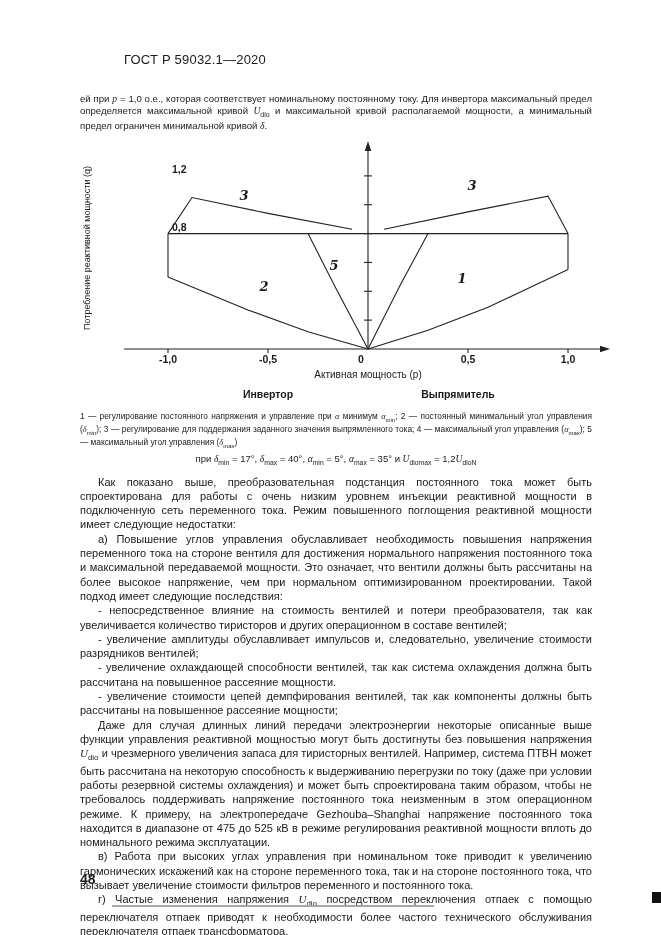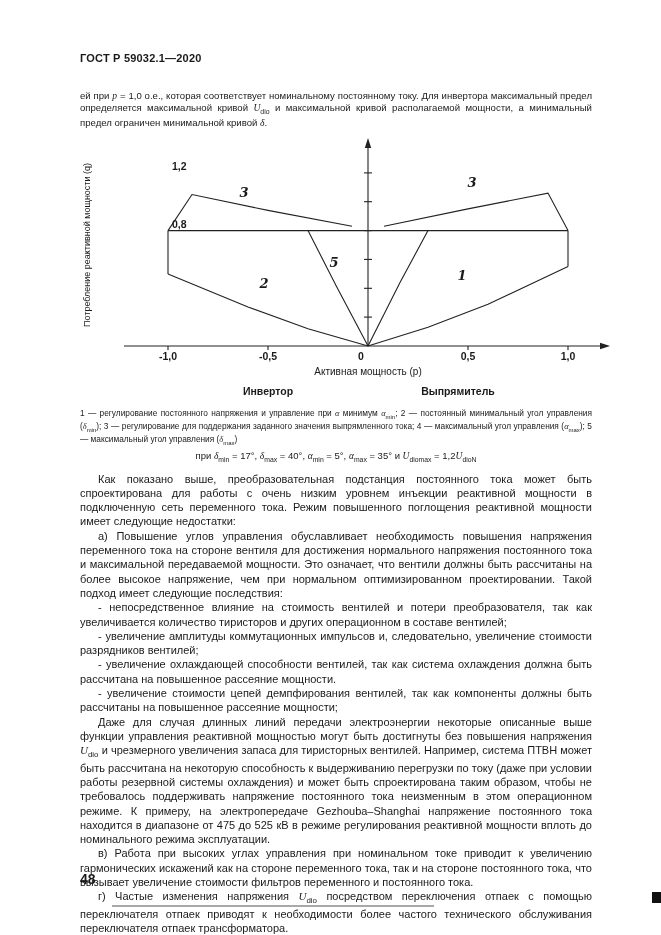--- a/index.html
+++ b/index.html
@@ -2,21 +2,21 @@
 <html><head>
 <meta charset="utf-8">
 <style>
   html,body{margin:0;padding:0;}
   body{background:#ffffff;font-family:"Liberation Sans",sans-serif;}
   .page{
     position:relative;width:661px;height:935px;background:#ffffff;
     color:#1a1a1a;overflow:hidden;box-sizing:border-box;
     padding:52px 69px 0 80px;
   }
-  .header{font-size:11px;font-weight:bold;letter-spacing:.2px;}
+  .header{font-size:13px;font-weight:normal;letter-spacing:.2px;margin-left:44px;}
   .intro{font-size:9.6px;line-height:1.3;text-align:justify;margin:26px 0 0 0;}
   .figure-block{margin-top:2px;}
   .chart-svg{display:block;margin-left:-6px;}
   .caption{font-size:8.3px;line-height:1.28;text-align:justify;margin-top:6px;}
   .fig-title{font-size:9.5px;text-align:center;margin-top:2px;}
   .fig-title.first{margin-top:9px;}
   .bodytext{margin-top:9px;}
   .bodytext p{font-size:11px;line-height:1.3;text-align:justify;text-indent:18px;margin:0;}
   sub{font-size:0.72em;}
   i{font-family:"Liberation Serif",serif;}
@@ -77,21 +77,21 @@
       </svg>
 
     <div class="caption">1 — регулирование постоянного напряжения и управление при <i>α</i> минимум <i>α</i><sub>min</sub>; 2 — постоянный минимальный угол управления (<i>δ</i><sub>min</sub>); 3 — регулирование для поддержания заданного значения выпрямленного тока; 4 — максимальный угол управления (<i>α</i><sub>max</sub>); 5 — максимальный угол управления (<i>δ</i><sub>max</sub>)</div>
     <div class="fig-title">при <i>δ</i><sub>min</sub> = 17°, <i>δ</i><sub>max</sub> = 40°, <i>α</i><sub>min</sub> = 5°, <i>α</i><sub>max</sub> = 35° и <i>U</i><sub>diomax</sub> = 1,2<i>U</i><sub>dioN</sub></div>
   </div>
 
   <div class="bodytext">
     <p>Как показано выше, преобразовательная подстанция постоянного тока может быть спроектирована для работы с очень низким уровнем инъекции реактивной мощности в подключенную сеть переменного тока. Режим повышенного поглощения реактивной мощности имеет следующие недостатки:</p>
     <p>а) Повышение углов управления обуславливает необходимость повышения напряжения переменного тока на стороне вентиля для достижения нормального напряжения постоянного тока и максимальной передаваемой мощности. Это означает, что вентили должны быть рассчитаны на более высокое напряжение, чем при нормальном оптимизированном проектировании. Такой подход имеет следующие последствия:</p>
     <p>- непосредственное влияние на стоимость вентилей и потери преобразователя, так как увеличивается количество тиристоров и других операционном в составе вентилей;</p>
-    <p>- увеличение амплитуды коммутационных импульсов и, следовательно, увеличение стоимости разрядников вентилей;</p>
+    <p>- увеличение амплитуды обуславливает импульсов и, следовательно, увеличение стоимости разрядников вентилей;</p>
     <p>- увеличение охлаждающей способности вентилей, так как система охлаждения должна быть рассчитана на повышенное рассеяние мощности.</p>
     <p>- увеличение стоимости цепей демпфирования вентилей, так как компоненты должны быть рассчитаны на повышенное рассеяние мощности;</p>
     <p>Даже для случая длинных линий передачи электроэнергии некоторые описанные выше функции управления реактивной мощностью могут быть достигнуты без повышения напряжения <i>U</i><sub>dio</sub> и чрезмерного увеличения запаса для тиристорных вентилей. Например, система ПТВН может быть рассчитана на некоторую способность к выдерживанию перегрузки по току (даже при условии работы резервной системы охлаждения) и может быть спроектирована таким образом, чтобы не требовалось поддерживать напряжение постоянного тока неизменным в этом операционном режиме. К примеру, на электропередаче Gezhouba–Shanghai напряжение постоянного тока находится в диапазоне от 475 до 525 кВ в режиме регулирования реактивной мощности вплоть до номинального режима эксплуатации.</p>
     <p>в) Работа при высоких углах управления при номинальном токе приводит к увеличению гармонических искажений как на стороне переменного тока, так и на стороне постоянного тока, что вызывает увеличение стоимости фильтров переменного и постоянного тока.</p>
     <p>г) Частые изменения напряжения <i>U</i><sub>dio</sub> посредством переключения отпаек с помощью переключателя отпаек приводят к необходимости более частого технического обслуживания переключателя отпаек трансформатора.</p>
   </div>
 
   <div class="page-number">48</div>
 
   <div class="artifact-right"></div>

